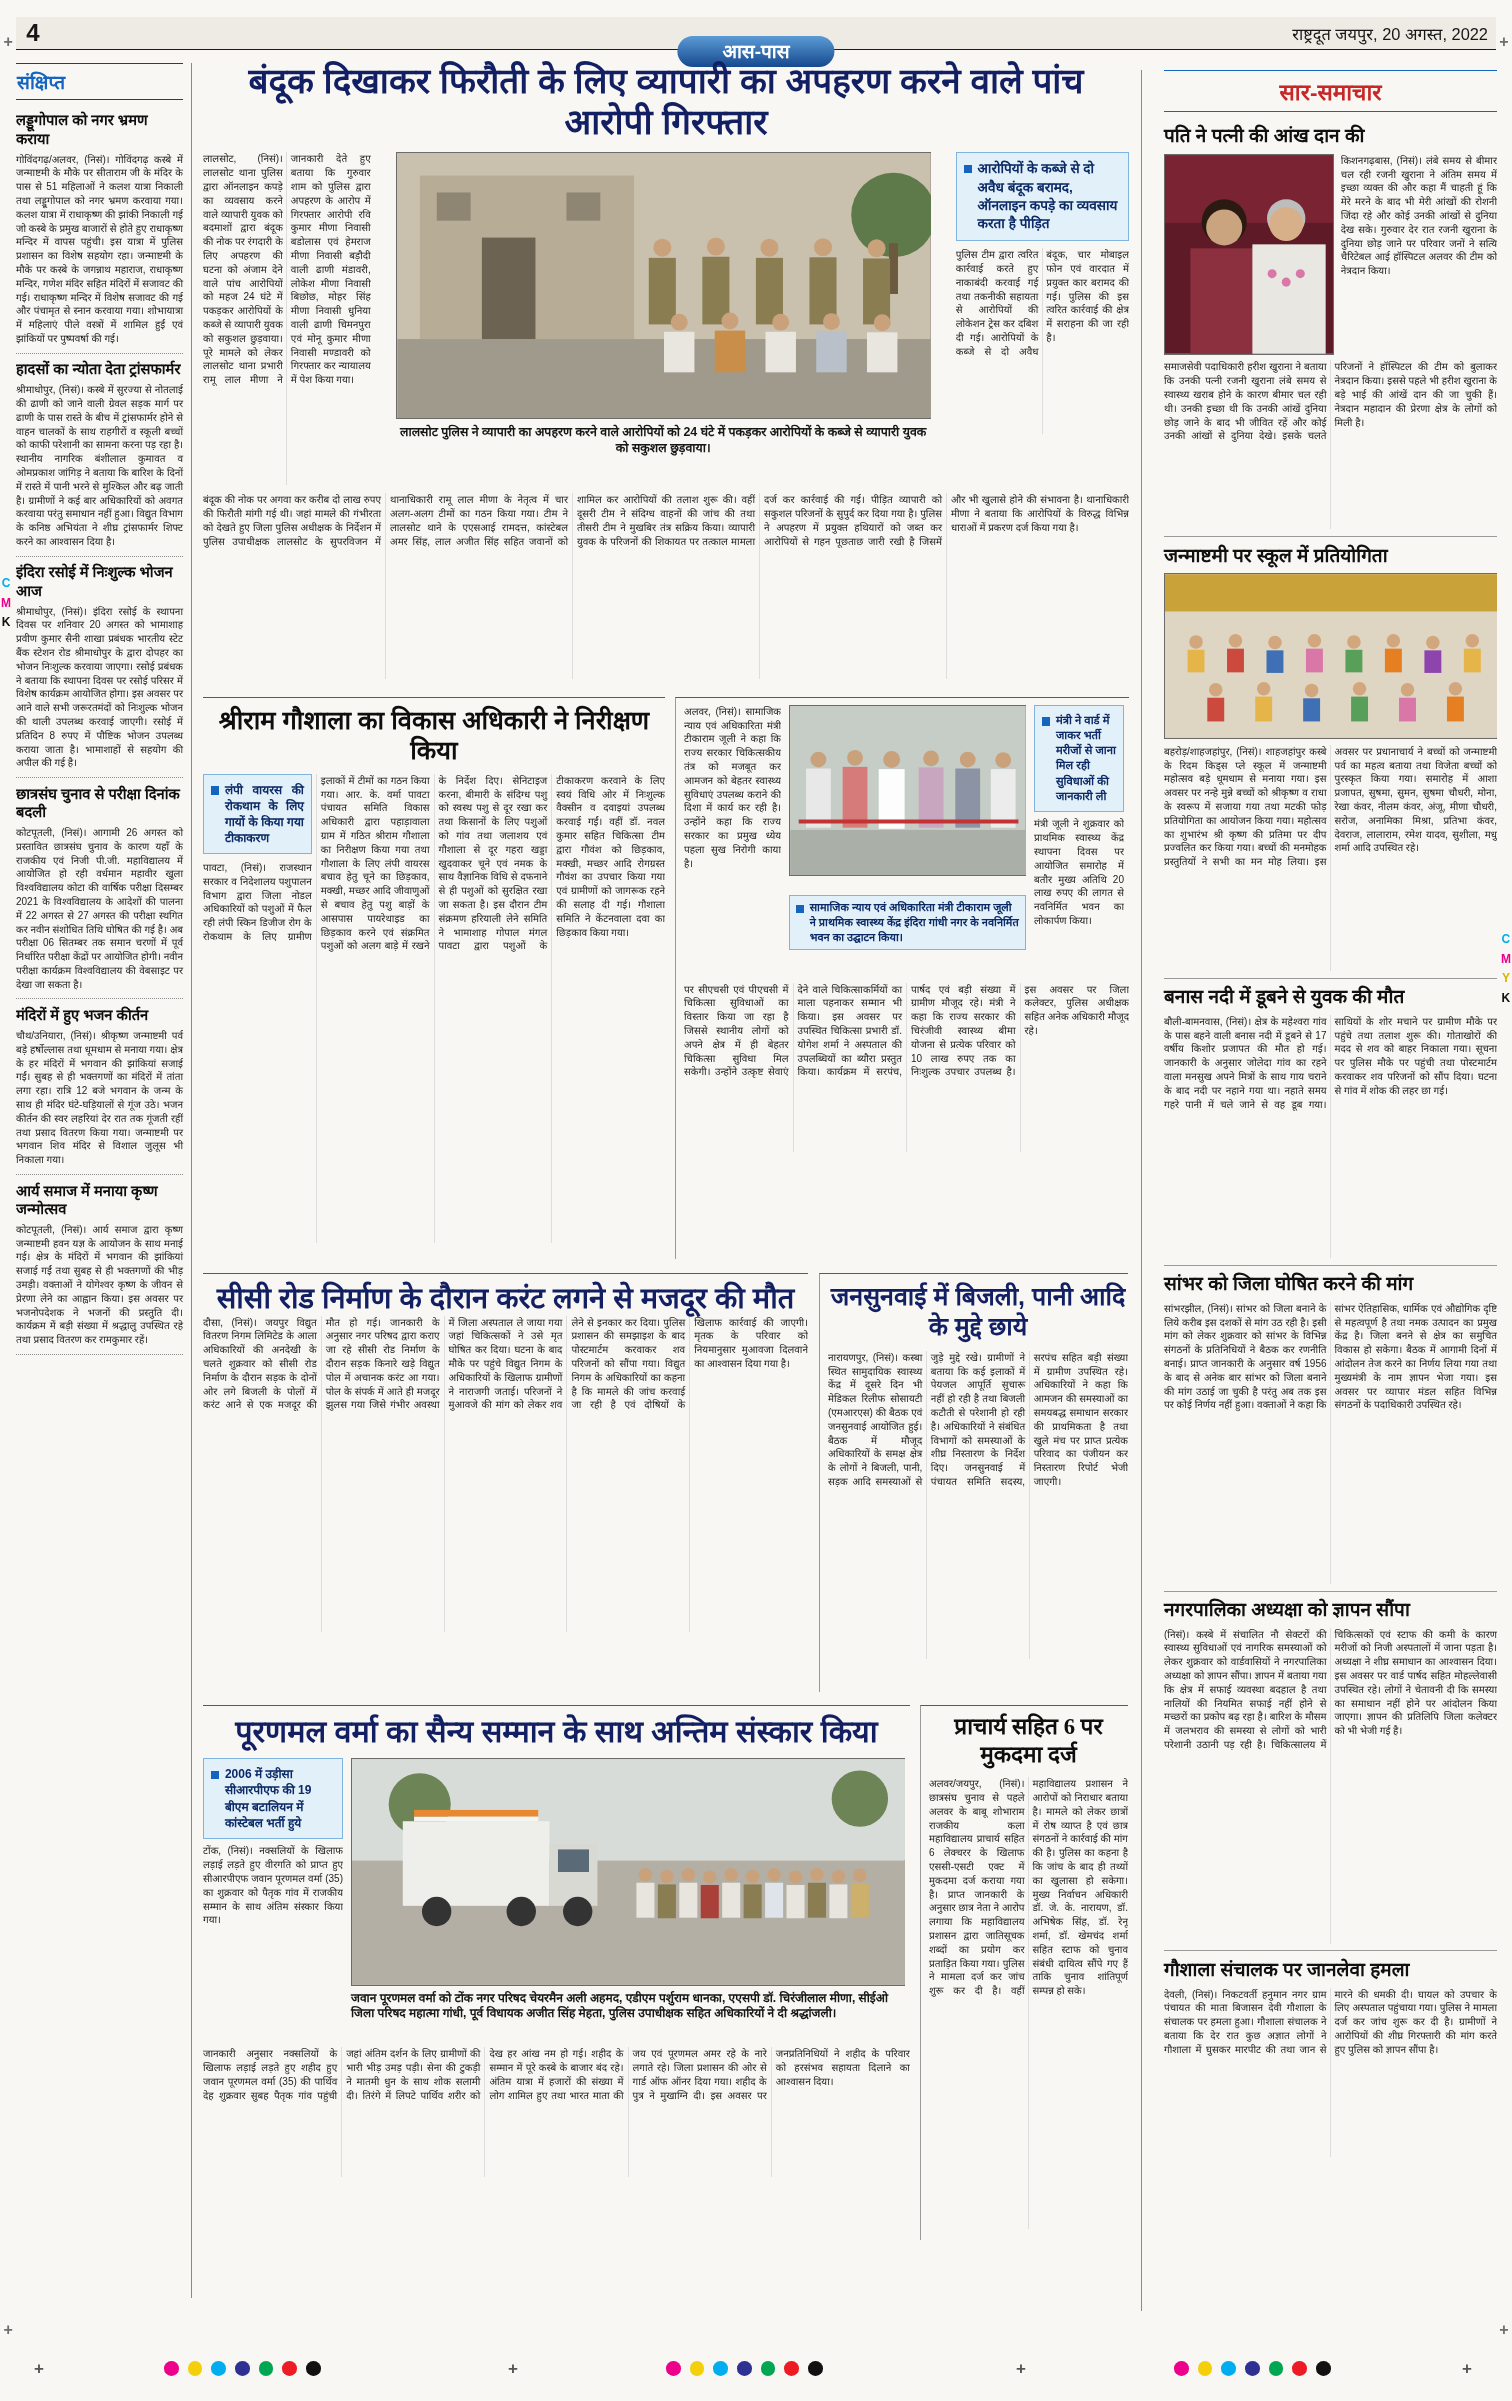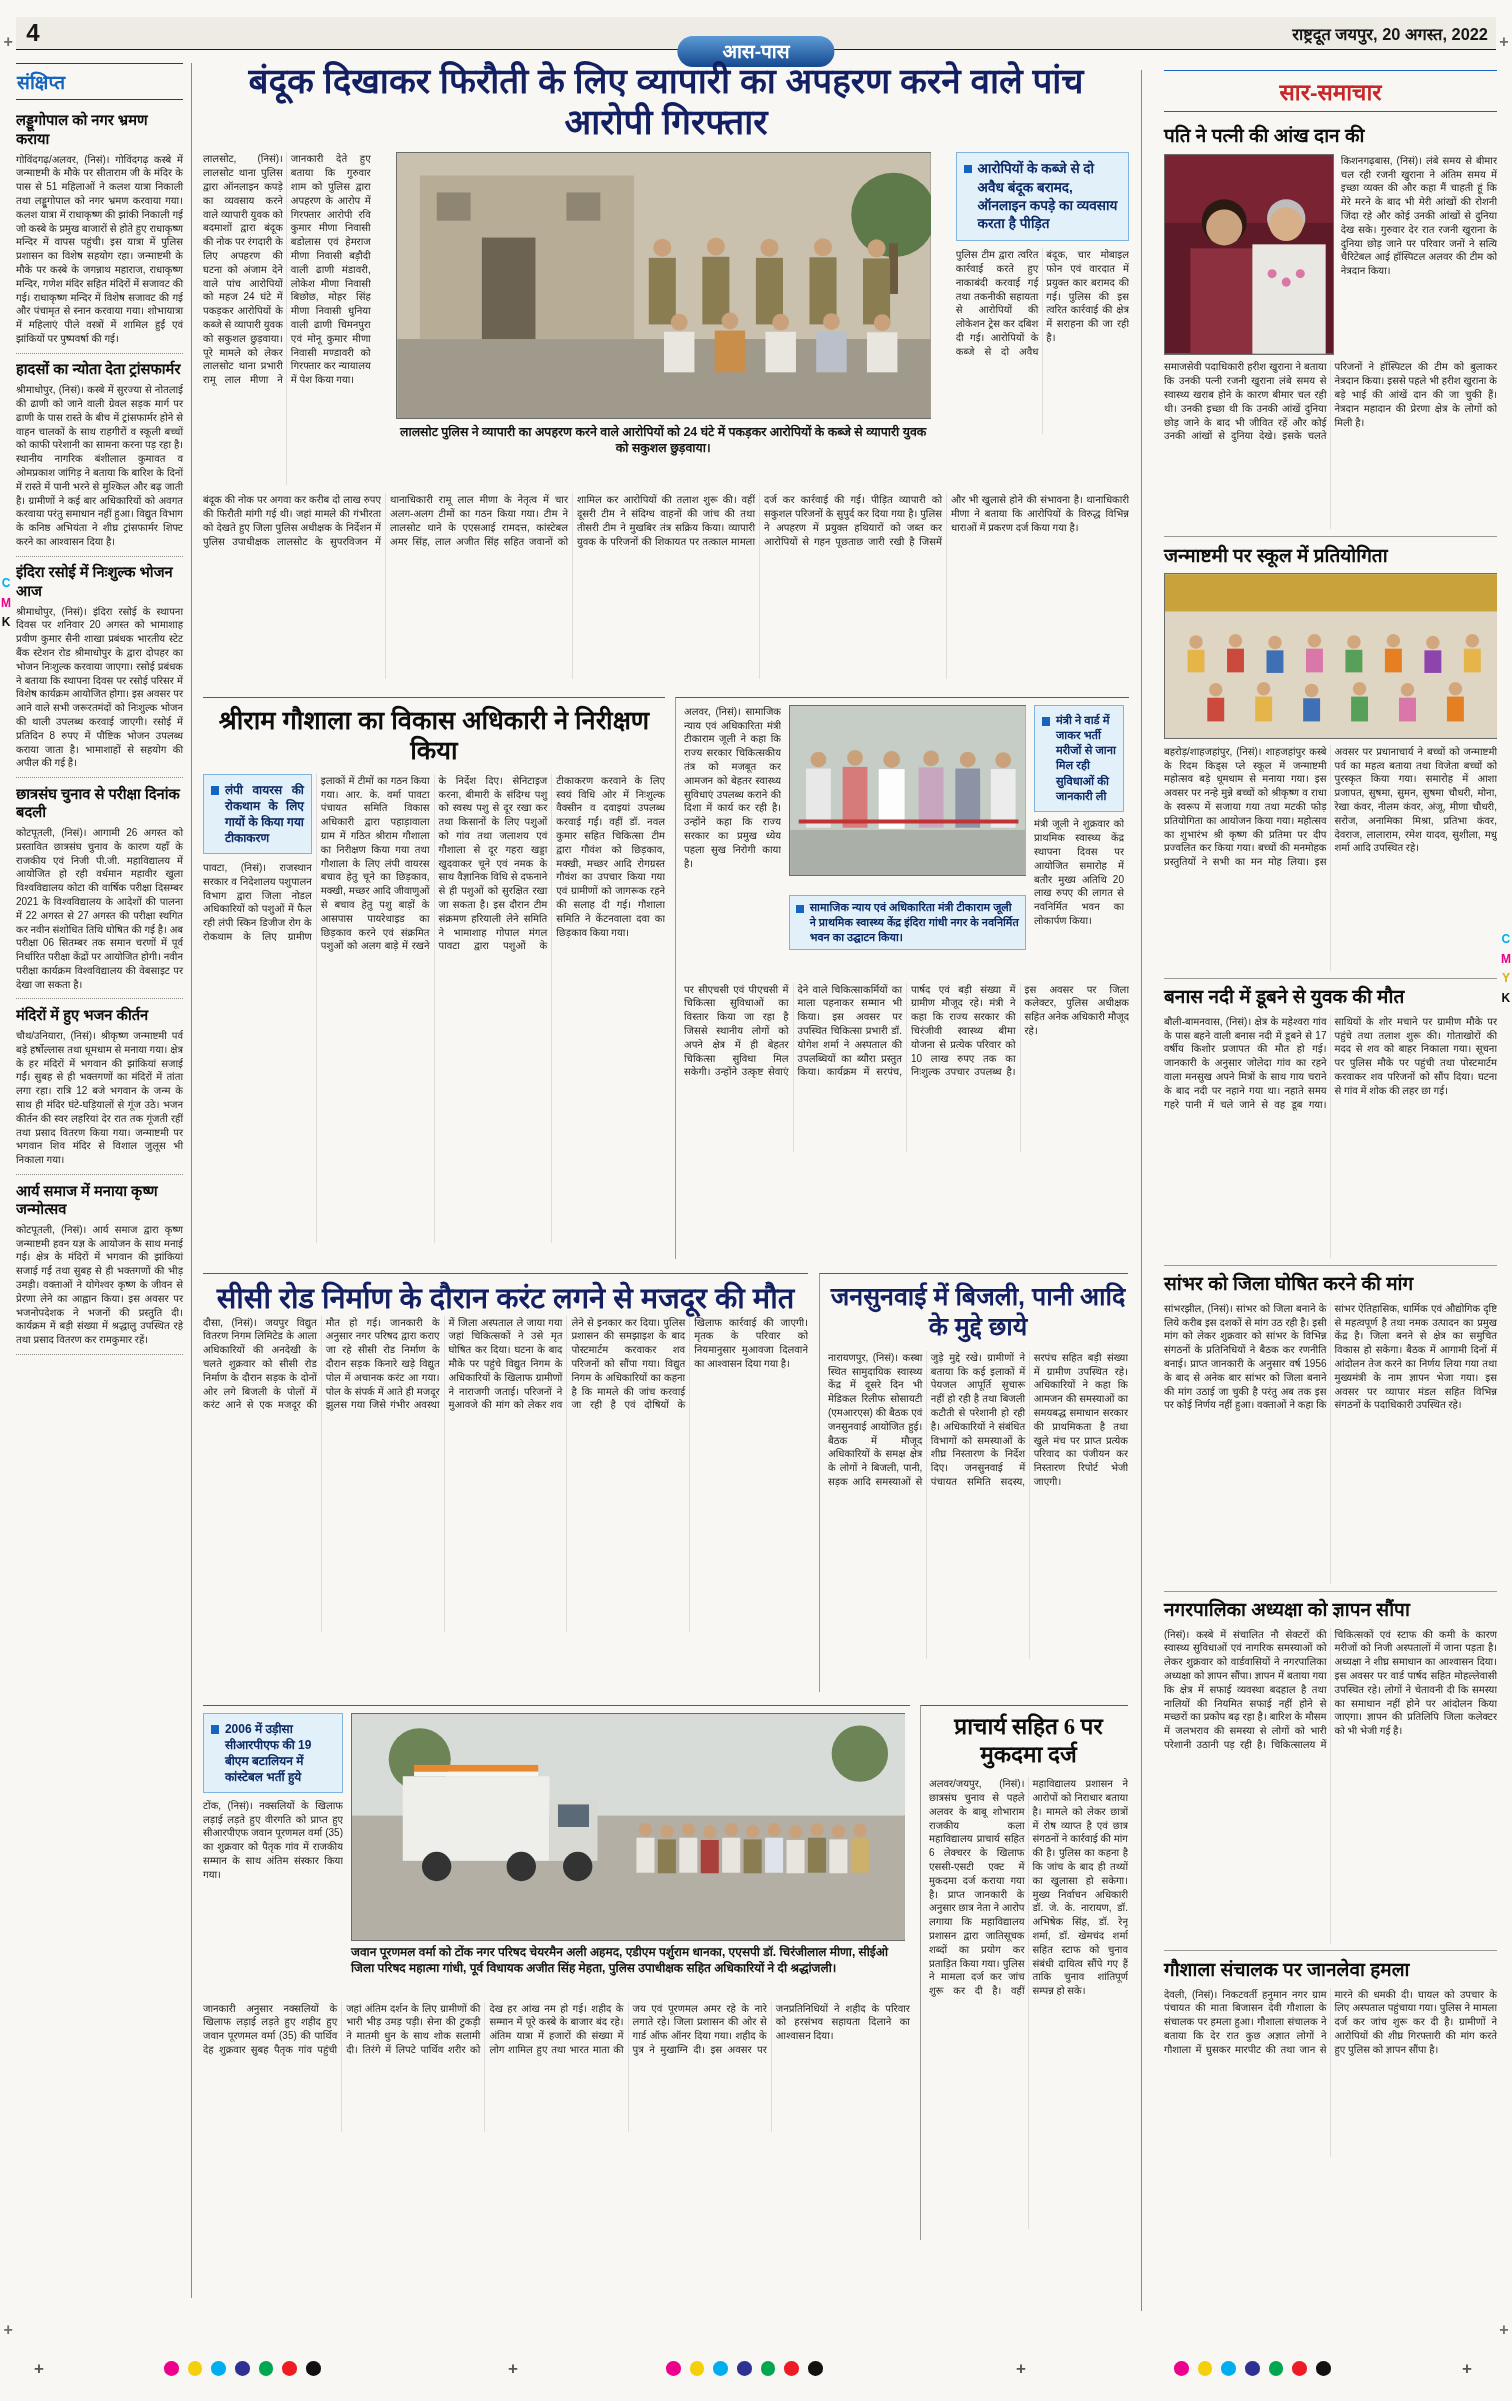--- a/index.html
+++ b/index.html
@@ -7,21 +7,21 @@
   body { font-family: "Liberation Sans", sans-serif; }
   .sheet { position:relative; width:1512px; height:2401px; background:#f8f7f3; overflow:hidden; color:#161616; }
 
   
   .topbar { position:absolute; left:16px; top:17px; width:1480px; height:33px; background:#edebe4;
             border-bottom:1.7px solid #1c1c1c; display:flex; align-items:center; }
   .pageno { font-size:24px; font-weight:bold; padding-left:10.2px; }
   .capsule { position:absolute; left:50%; transform:translateX(-50%); top:19px;
              background:linear-gradient(#5b9bd5,#16498f); color:#fff; font-size:19px; font-weight:bold;
              padding:2.3px 45px; border-radius:17px; }
-  .edition { margin-left:auto; font-size:16.4px; font-weight:bold; padding-right:8px; }
+  .edition { margin-left:auto; font-size:16.4px; font-weight:normal; padding-right:8px; }
 
   
   .body-text { font-size:10px; line-height:1.38; text-align:justify; color:#1d1d1d; }
   .cols2 { columns:2; column-gap:8px; column-rule:0.6px solid #ddd; }
   .cols3 { columns:3; column-gap:8.5px; column-rule:0.6px solid #ddd; }
   .cols4 { columns:4; column-gap:9px; column-rule:0.6px solid #ddd; }
   .cols5 { columns:5; column-gap:9px; column-rule:0.6px solid #ddd; }
   .clip { overflow:hidden; }
 
   .hlbox { background:#e2f0fa; border:1.1px solid #7fb3e0; padding:6.8px 6.8px; color:#0c2a66;
@@ -271,20 +271,21 @@
     <h2 class="navy">सीसी रोड निर्माण के दौरान करंट लगने से मजदूर की मौत</h2>
     <div class="cc-body body-text cols5 clip">दौसा, (निसं)। जयपुर विद्युत वितरण निगम लिमिटेड के आला अधिकारियों की अनदेखी के चलते शुक्रवार को सीसी रोड निर्माण के दौरान सड़क के दोनों ओर लगे बिजली के पोलों में करंट आने से एक मजदूर की मौत हो गई। जानकारी के अनुसार नगर परिषद द्वारा कराए जा रहे सीसी रोड निर्माण के दौरान सड़क किनारे खड़े विद्युत पोल में अचानक करंट आ गया। पोल के संपर्क में आते ही मजदूर झुलस गया जिसे गंभीर अवस्था में जिला अस्पताल ले जाया गया जहां चिकित्सकों ने उसे मृत घोषित कर दिया। घटना के बाद मौके पर पहुंचे विद्युत निगम के अधिकारियों के खिलाफ ग्रामीणों ने नाराजगी जताई। परिजनों ने मुआवजे की मांग को लेकर शव लेने से इनकार कर दिया। पुलिस प्रशासन की समझाइश के बाद पोस्टमार्टम करवाकर शव परिजनों को सौंपा गया। विद्युत निगम के अधिकारियों का कहना है कि मामले की जांच करवाई जा रही है एवं दोषियों के खिलाफ कार्रवाई की जाएगी। मृतक के परिवार को नियमानुसार मुआवजा दिलवाने का आश्वासन दिया गया है।</div>
   </section>
 
   <section class="article jansunwai">
     <h2 class="navy">जनसुनवाई में बिजली, पानी आदि के मुद्दे छाये</h2>
     <div class="jw-body body-text cols3 clip">नारायणपुर, (निसं)। कस्बा स्थित सामुदायिक स्वास्थ्य केंद्र में दूसरे दिन भी मेडिकल रिलीफ सोसायटी (एमआरएस) की बैठक एवं जनसुनवाई आयोजित हुई। बैठक में मौजूद अधिकारियों के समक्ष क्षेत्र के लोगों ने बिजली, पानी, सड़क आदि समस्याओं से जुड़े मुद्दे रखे। ग्रामीणों ने बताया कि कई इलाकों में पेयजल आपूर्ति सुचारू नहीं हो रही है तथा बिजली कटौती से परेशानी हो रही है। अधिकारियों ने संबंधित विभागों को समस्याओं के शीघ्र निस्तारण के निर्देश दिए। जनसुनवाई में पंचायत समिति सदस्य, सरपंच सहित बड़ी संख्या में ग्रामीण उपस्थित रहे। अधिकारियों ने कहा कि आमजन की समस्याओं का समयबद्ध समाधान सरकार की प्राथमिकता है तथा खुले मंच पर प्राप्त प्रत्येक परिवाद का पंजीयन कर निस्तारण रिपोर्ट भेजी जाएगी।</div>
   </section>
 
   <section class="article purnmal">
+    <h2 class="navy">पूरणमल वर्मा का सैन्य सम्मान के साथ अन्तिम संस्कार किया</h2>
     <div class="p-row">
       <div class="p-left">
         <div class="hlbox">
           <span class="sq"></span>
           <span>2006 में उड़ीसा सीआरपीएफ की 19 बीएम बटालियन में कांस्टेबल भर्ती हुये</span>
         </div>
         <div class="body-text">टोंक, (निसं)। नक्सलियों के खिलाफ लड़ाई लड़ते हुए वीरगति को प्राप्त हुए सीआरपीएफ जवान पूरणमल वर्मा (35) का शुक्रवार को पैतृक गांव में राजकीय सम्मान के साथ अंतिम संस्कार किया गया।</div>
       </div>
       <figure class="p-photo">
         <div class="photo">

